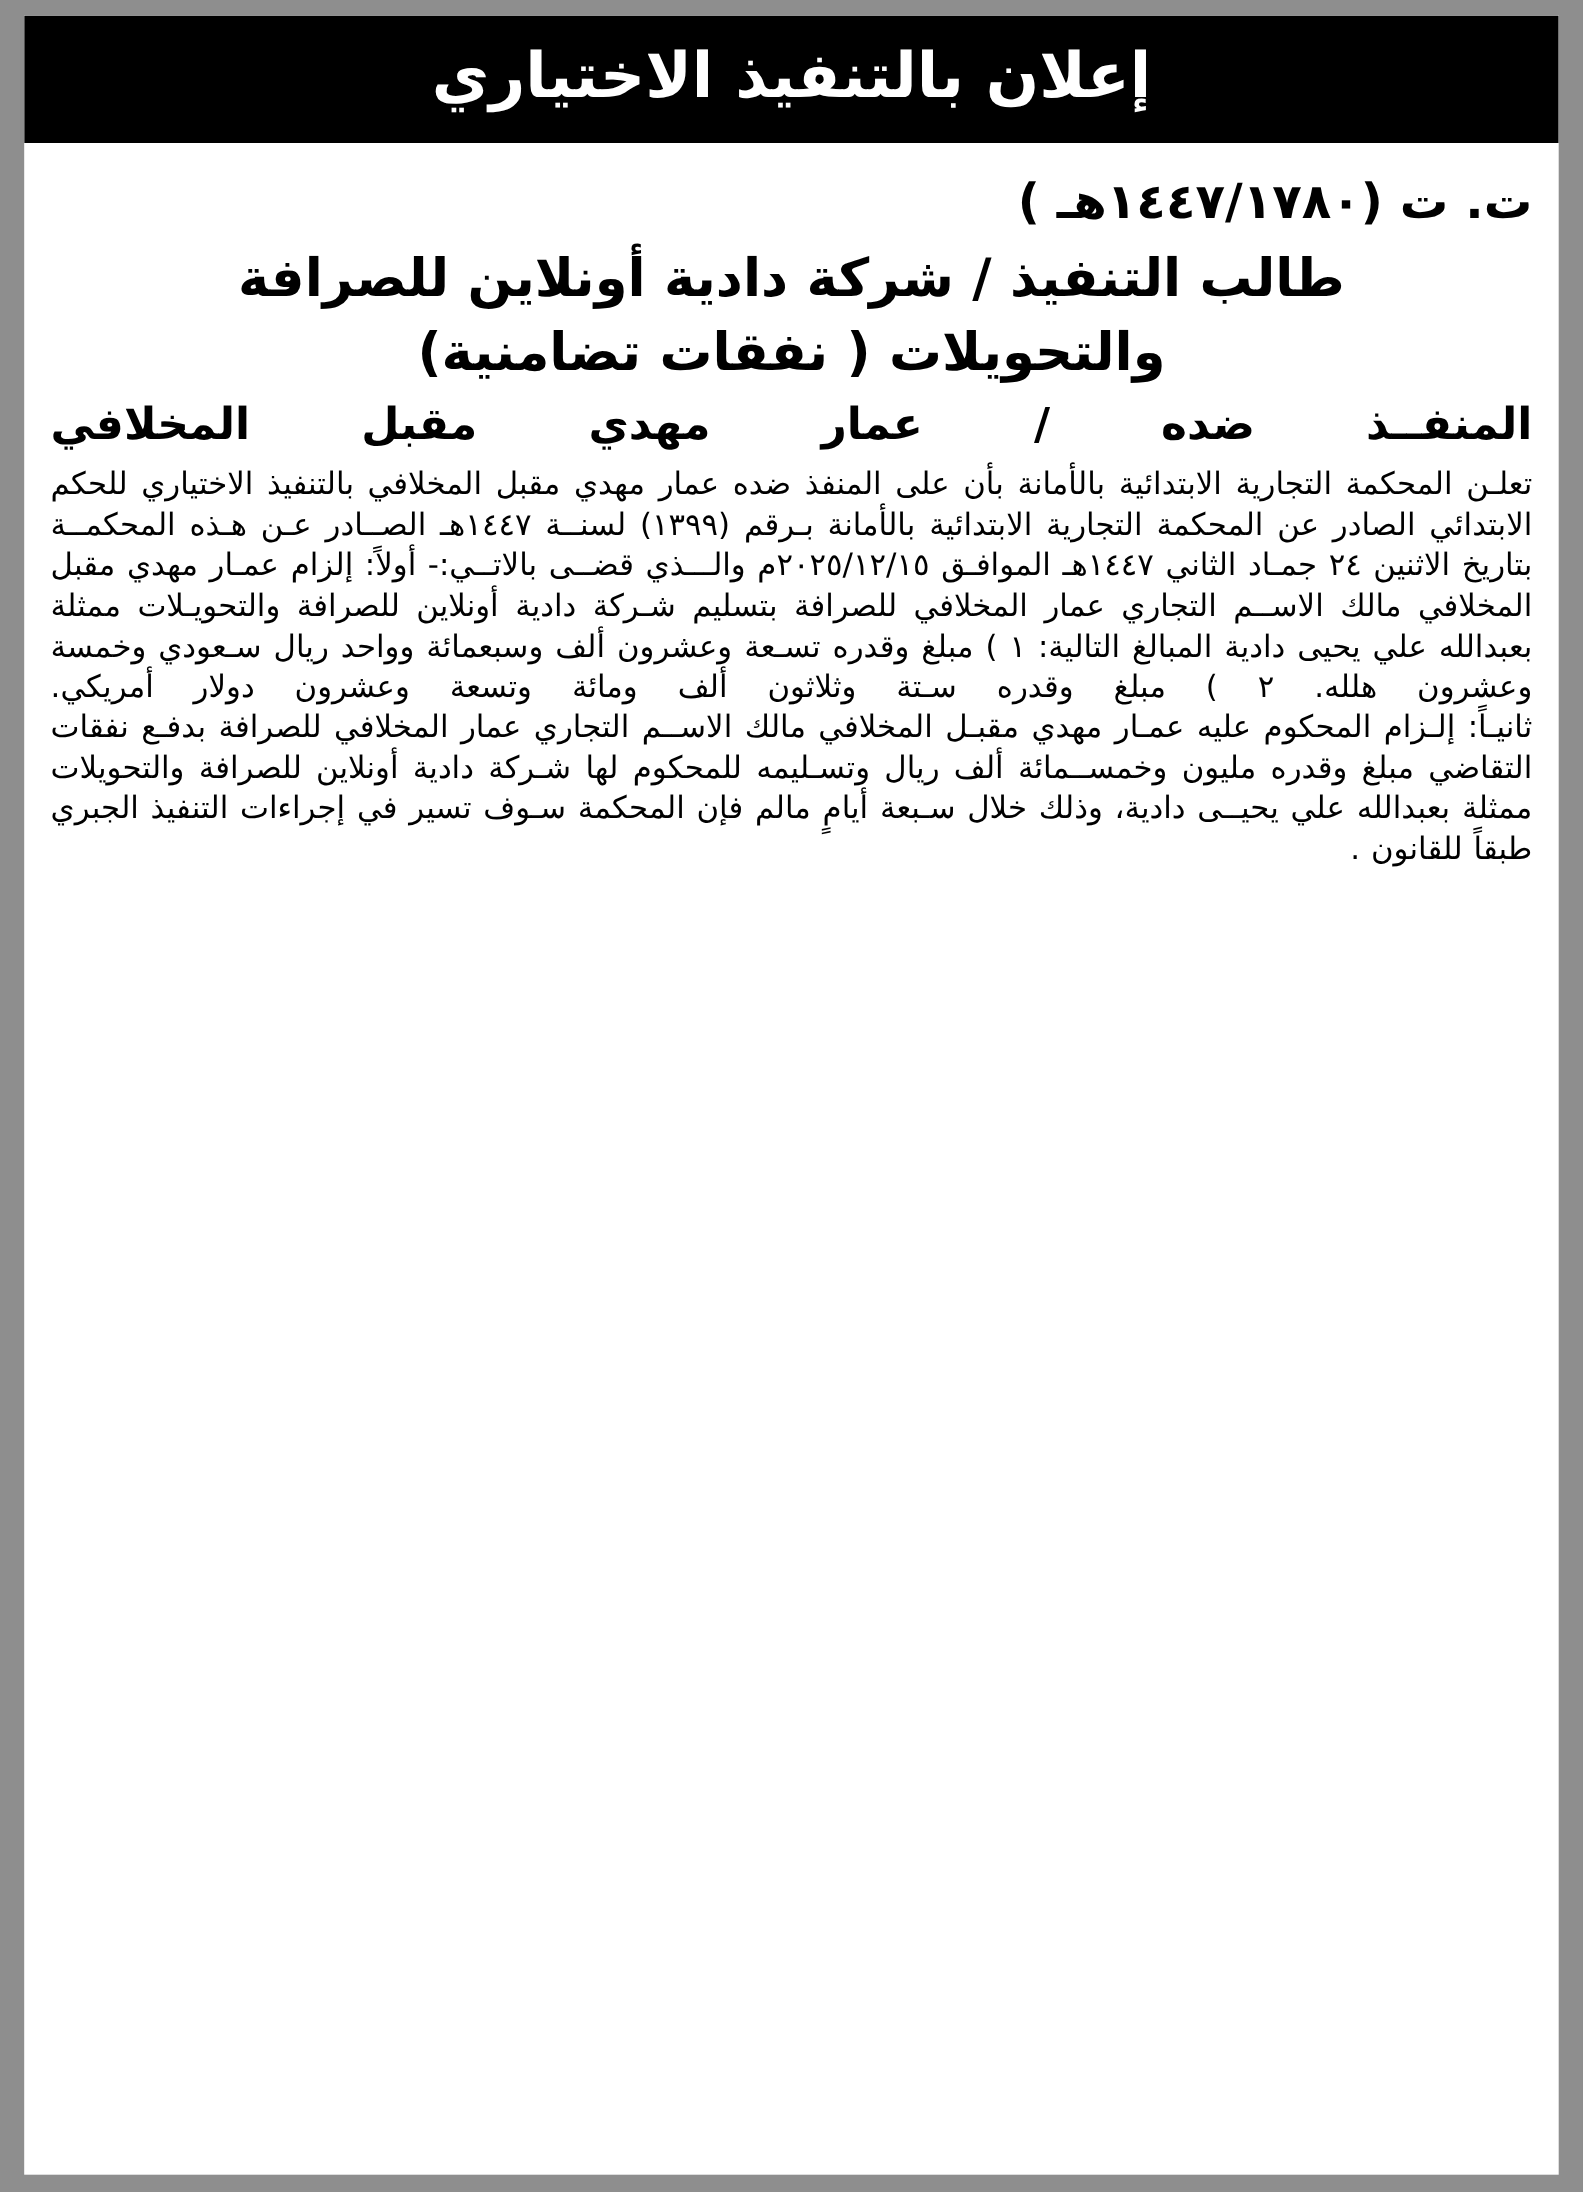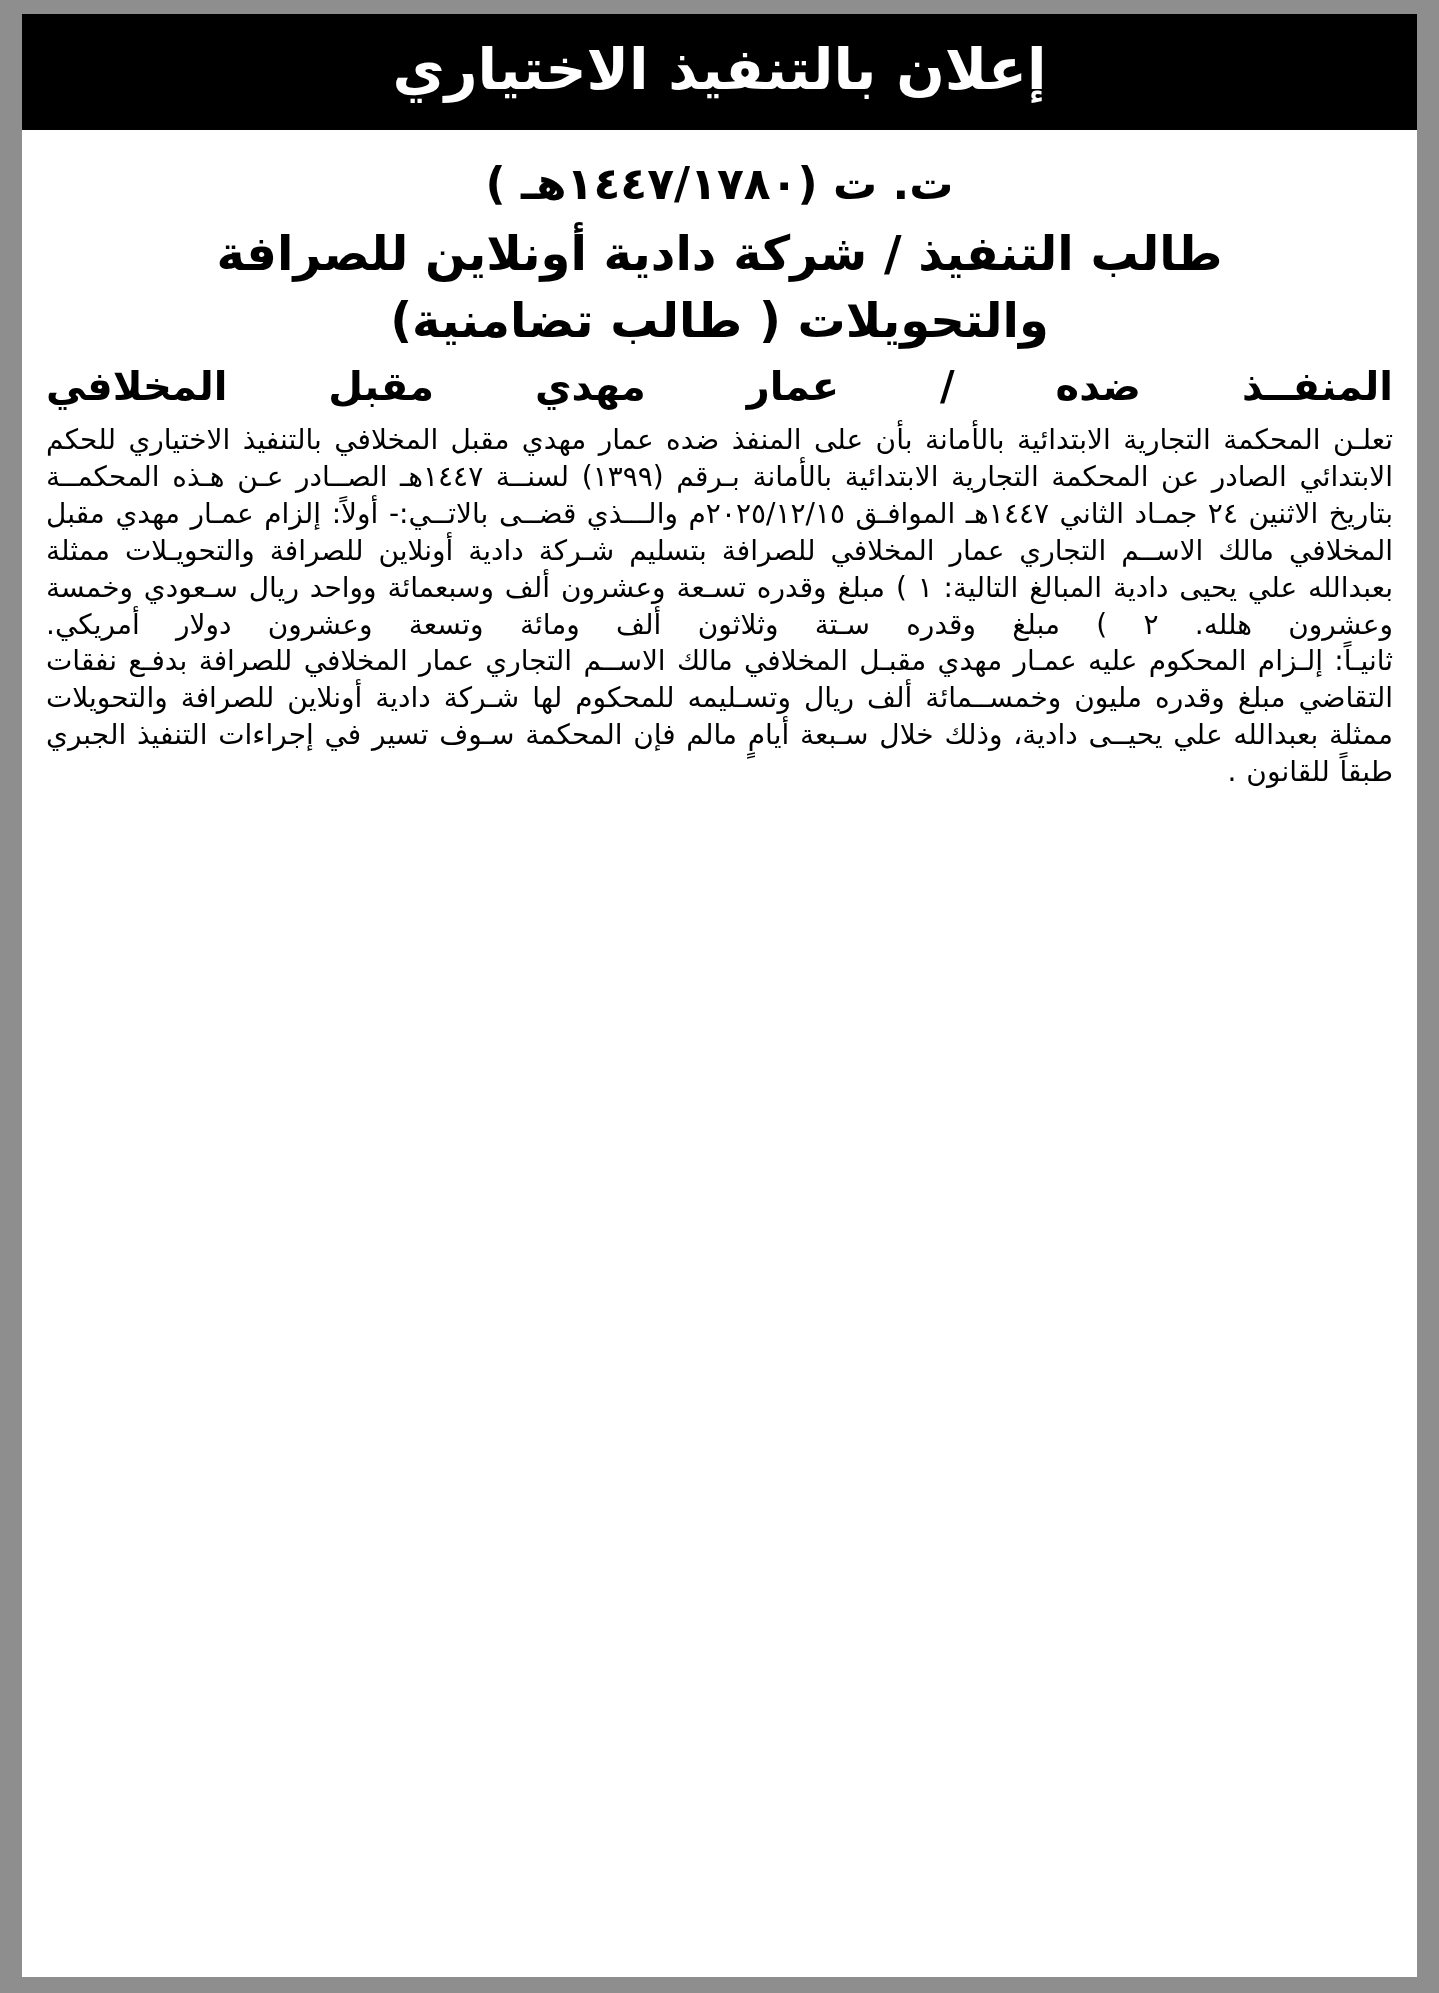--- a/index.html
+++ b/index.html
@@ -38,21 +38,21 @@
     font-size: 57px;
     line-height: 1.05;
     padding: 26px 10px 30px 10px;
     letter-spacing: 0px;
   }
   .body-wrap {
     padding: 12px 24px 0 24px;
     box-sizing: border-box;
   }
   .case-no {
-    text-align: center;
+    text-align: right;
     font-weight: bold;
     font-size: 44px;
     line-height: 1.25;
     color: #000;
     margin: 14px 0 10px 0;
     direction: rtl;
   }
   .party {
     text-align: center;
     font-weight: bold;
@@ -104,21 +104,21 @@
   <div class="sheet">
 
     <div class="title-bar">إعلان بالتنفيذ الاختياري</div>
 
     <div class="body-wrap">
 
       <div class="case-no">ت. ت (١٤٤٧/١٧٨٠هـ )</div>
 
       <div class="party wide">طالب التنفيذ / شركة دادية أونلاين للصرافة</div>
 
-      <div class="party">والتحويلات ( طالب تضامنية)</div>
+      <div class="party">والتحويلات ( نفقات تضامنية)</div>
 
 
       <div class="party-spaced">المنفــذ ضده / عمار مهدي مقبل المخلافي</div>
 
       <div class="main-text">
         <p class="spread">تعلـن المحكمة التجارية الابتدائية بالأمانة بأن على المنفذ ضده عمار مهدي مقبل المخلافي بالتنفيذ الاختياري للحكم الابتدائي الصادر عن المحكمة التجارية الابتدائية بالأمانة بـرقم (١٣٩٩) لسنــة ١٤٤٧هـ الصــادر عـن هـذه المحكمــة بتاريخ الاثنين ٢٤ جمـاد الثاني ١٤٤٧هـ الموافـق ٢٠٢٥/١٢/١٥م والـــذي قضــى بالاتــي:- أولاً: إلزام عمـار مهدي مقبل المخلافي مالك الاســم التجاري عمار المخلافي للصرافة بتسليم شـركة دادية أونلاين للصرافة والتحويـلات ممثلة بعبدالله علي يحيى دادية المبالغ التالية: ١ ) مبلغ وقدره تسـعة وعشرون ألف وسبعمائة وواحد ريال سـعودي وخمسة وعشرون هلله. ٢ ) مبلغ وقدره سـتة وثلاثون ألف ومائة وتسعة وعشرون دولار أمريكي.</p>
         <p class="spread last">ثانيـاً: إلـزام المحكوم عليه عمـار مهدي مقبـل المخلافي مالك الاســم التجاري عمار المخلافي للصرافة بدفـع نفقات التقاضي مبلغ وقدره مليون وخمســمائة ألف ريال وتسـليمه للمحكوم لها شـركة دادية أونلاين للصرافة والتحويلات ممثلة بعبدالله علي يحيــى دادية، وذلك خلال سـبعة أيامٍ مالم فإن المحكمة سـوف تسير في إجراءات التنفيذ الجبري طبقاً للقانون .</p>
       </div>
 
     </div>

